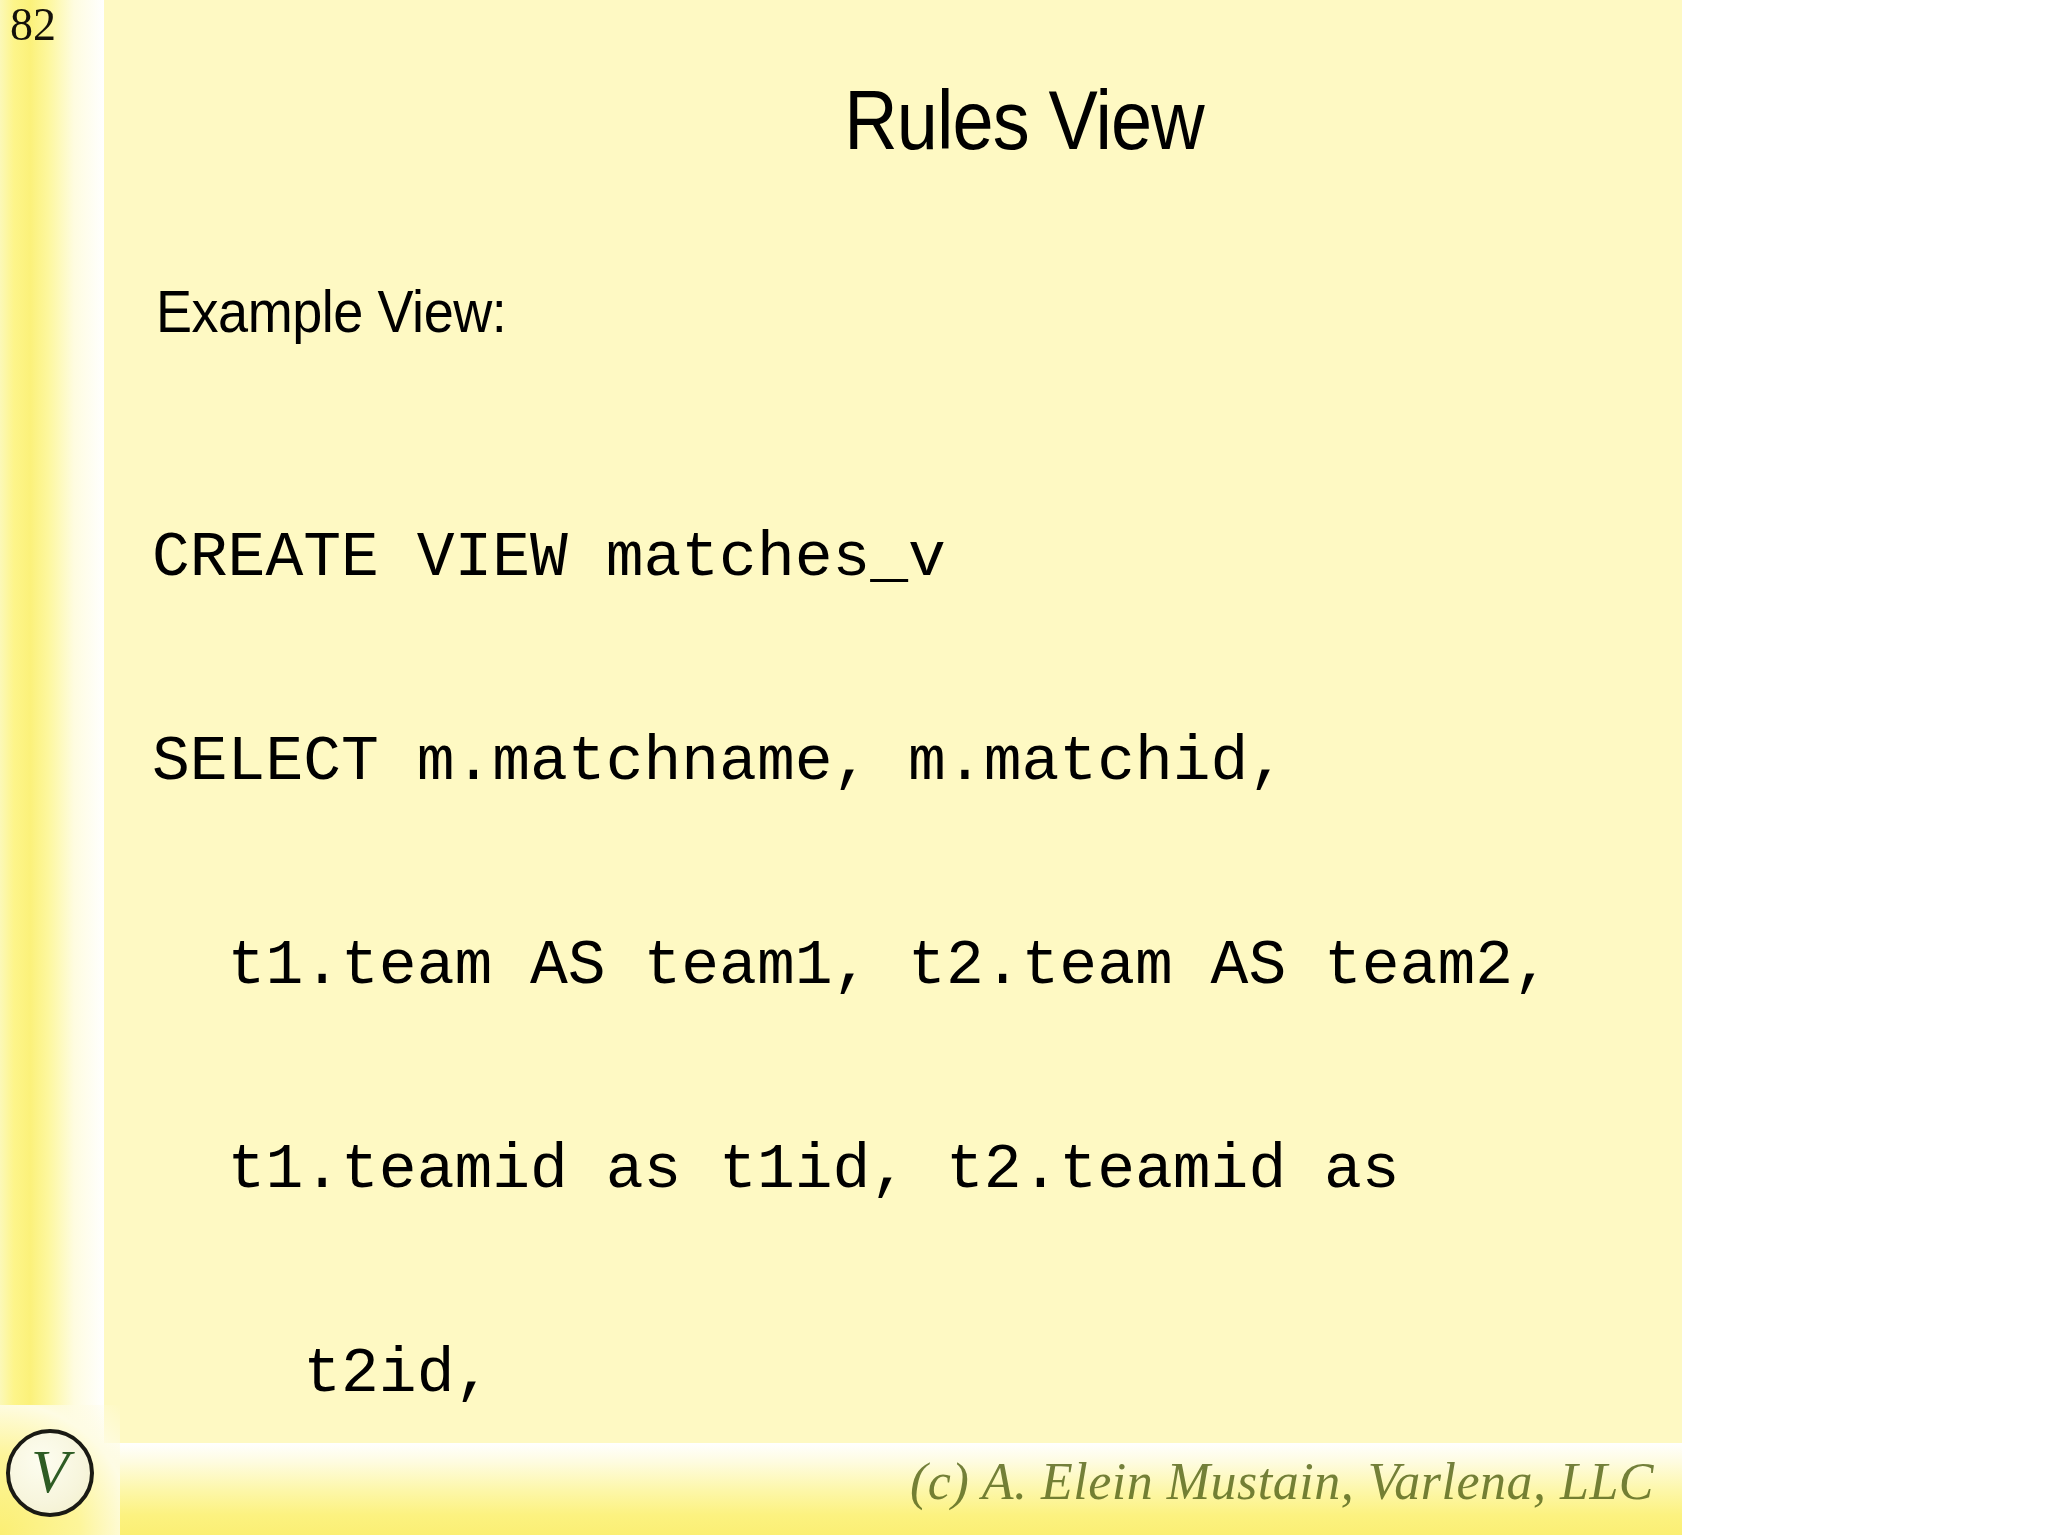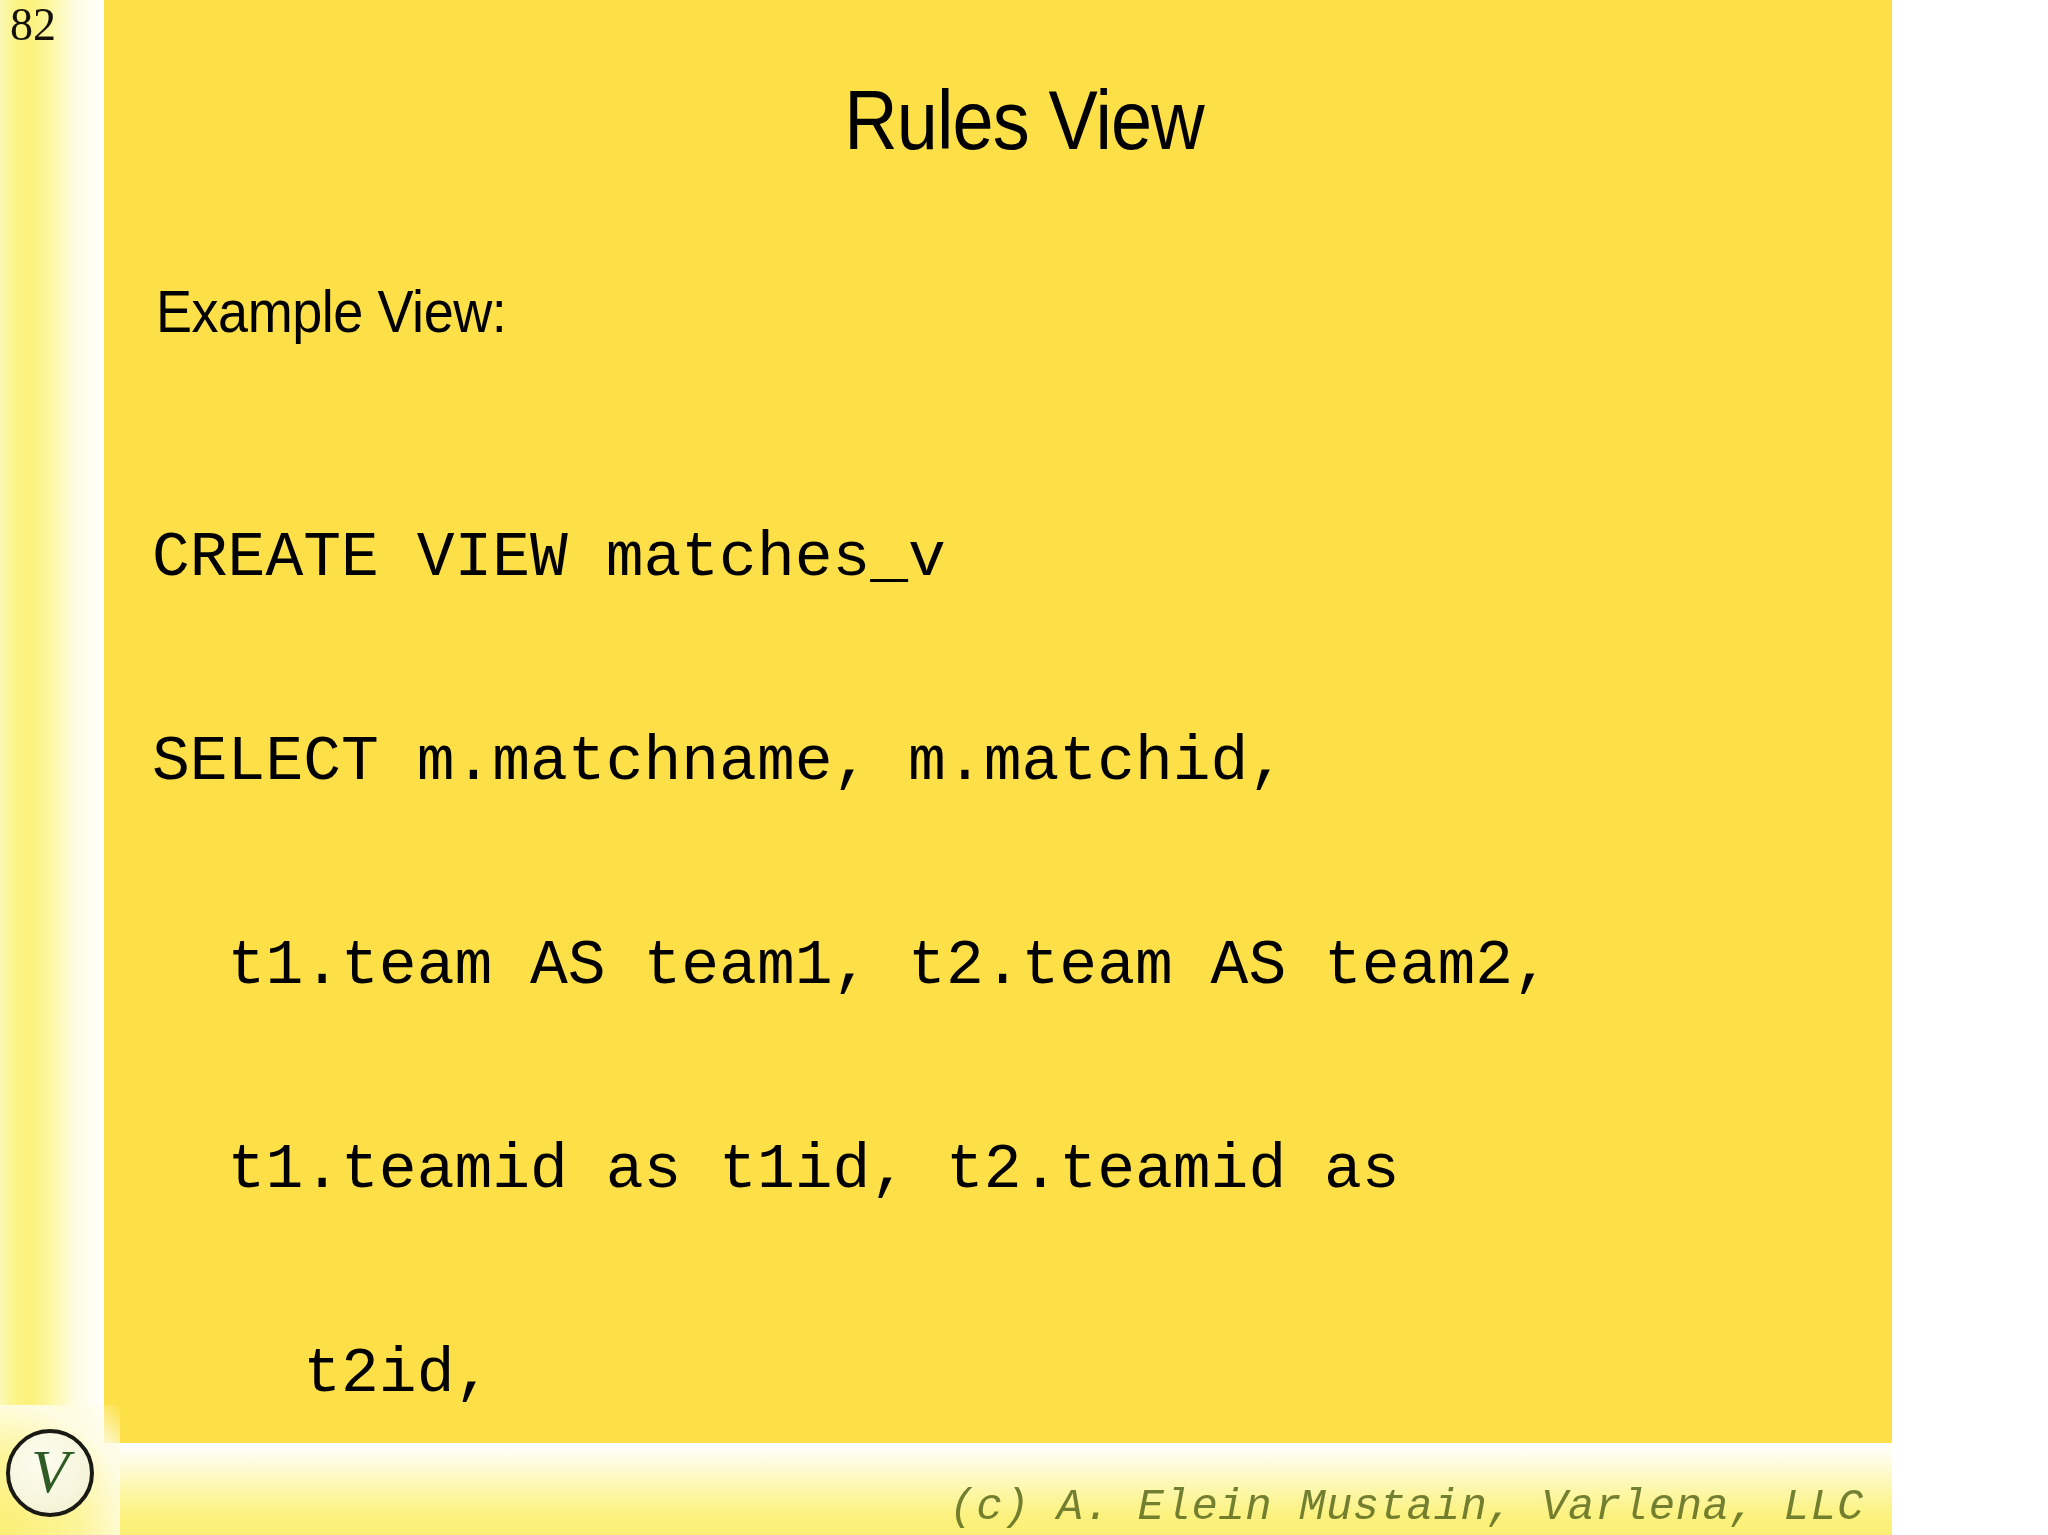--- a/index.html
+++ b/index.html
@@ -5,23 +5,23 @@
   html, body {
     margin: 0;
     padding: 0;
     background: #ffffff;
   }
   body {
     font-family: "Liberation Sans", sans-serif;
   }
   .slide {
     position: relative;
-    width: 1892px;
+    width: 1682px;
     height: 1535px;
-    background: #fde047;
+    background: #fef9c3;
     overflow: hidden;
   }
 
   
   .left-stripe {
     position: absolute;
     left: 0;
     top: 0;
     width: 104px;
     height: 1535px;
@@ -140,24 +140,24 @@
     text-align: center;
     font-family: "Liberation Serif", serif;
     font-style: italic;
     font-size: 62px;
     line-height: 1;
     color: #2e5c24;
   }
   .copyright {
     position: absolute;
     right: 28px;
-    bottom: 3px;
-    font-family: Liberation Mono, monospace;
+    bottom: 24px;
+    font-family: Liberation Serif, serif;
     font-style: italic;
-    font-size: 44px;
+    font-size: 52px;
     color: #5c6b1f;
     opacity: 0.85;
     letter-spacing: 0.5px;
     white-space: nowrap;
   }
 </style>
 </head>
 <body>
 
 <div class="slide">

